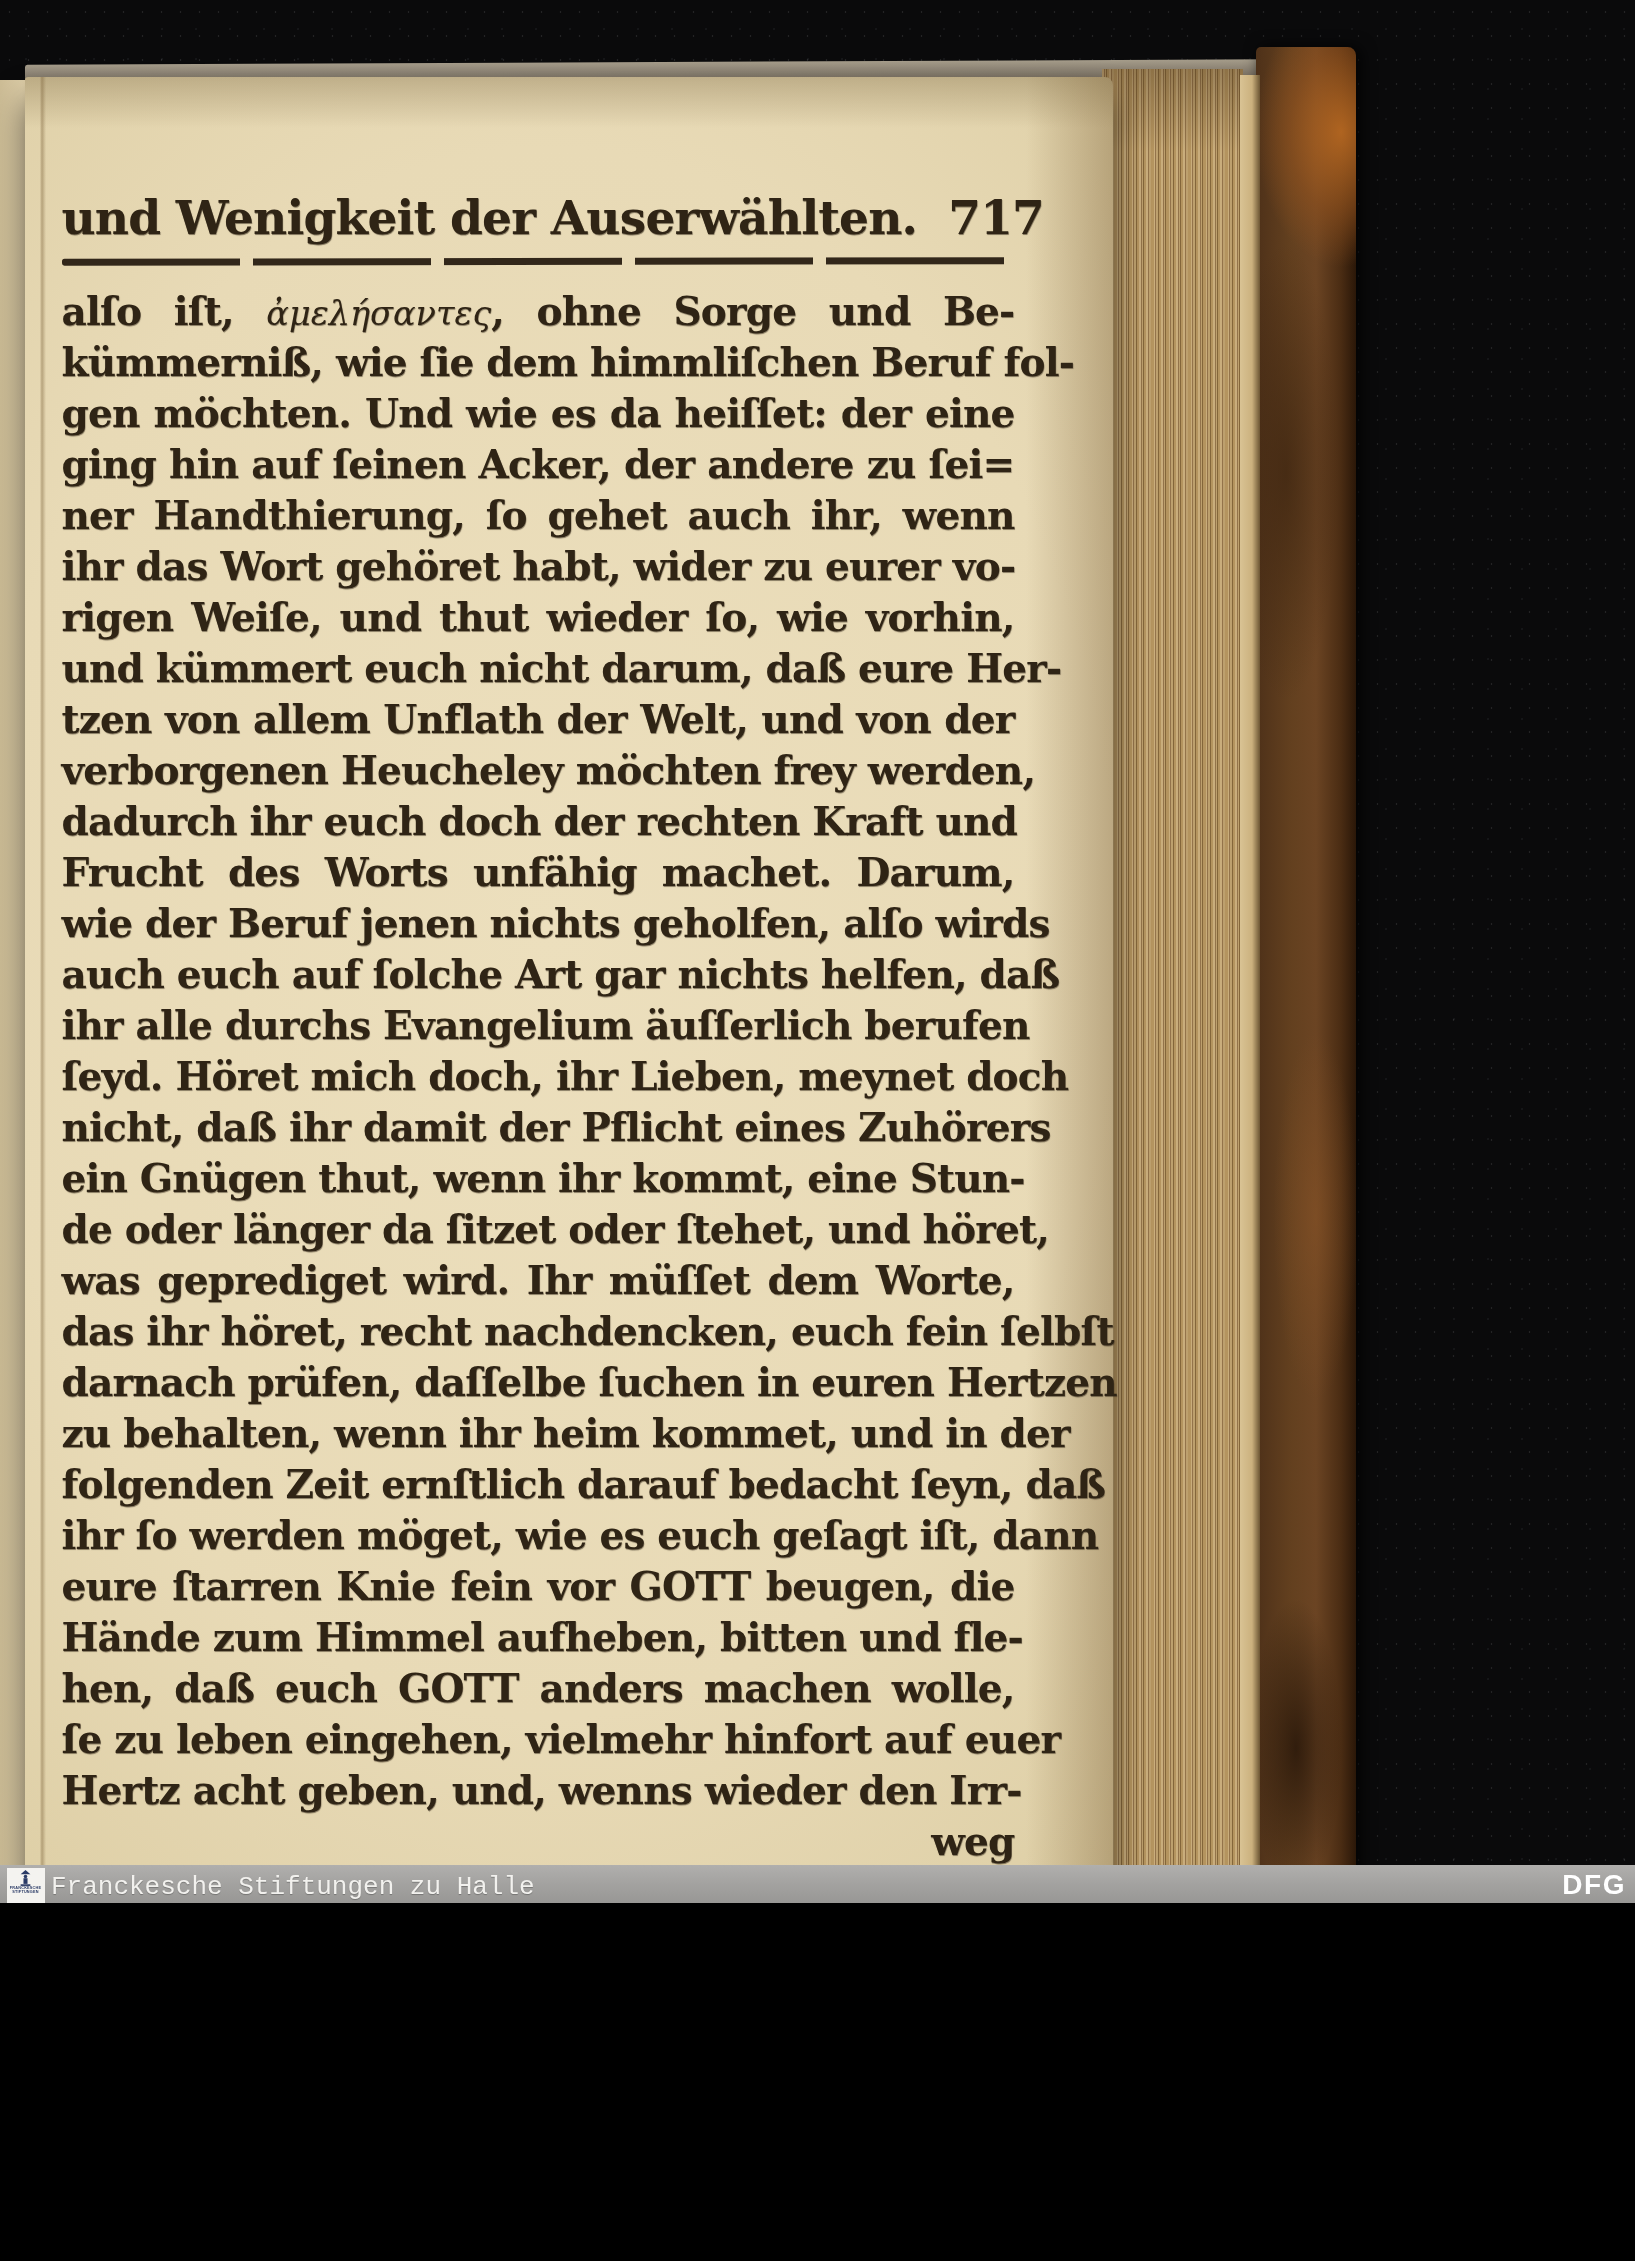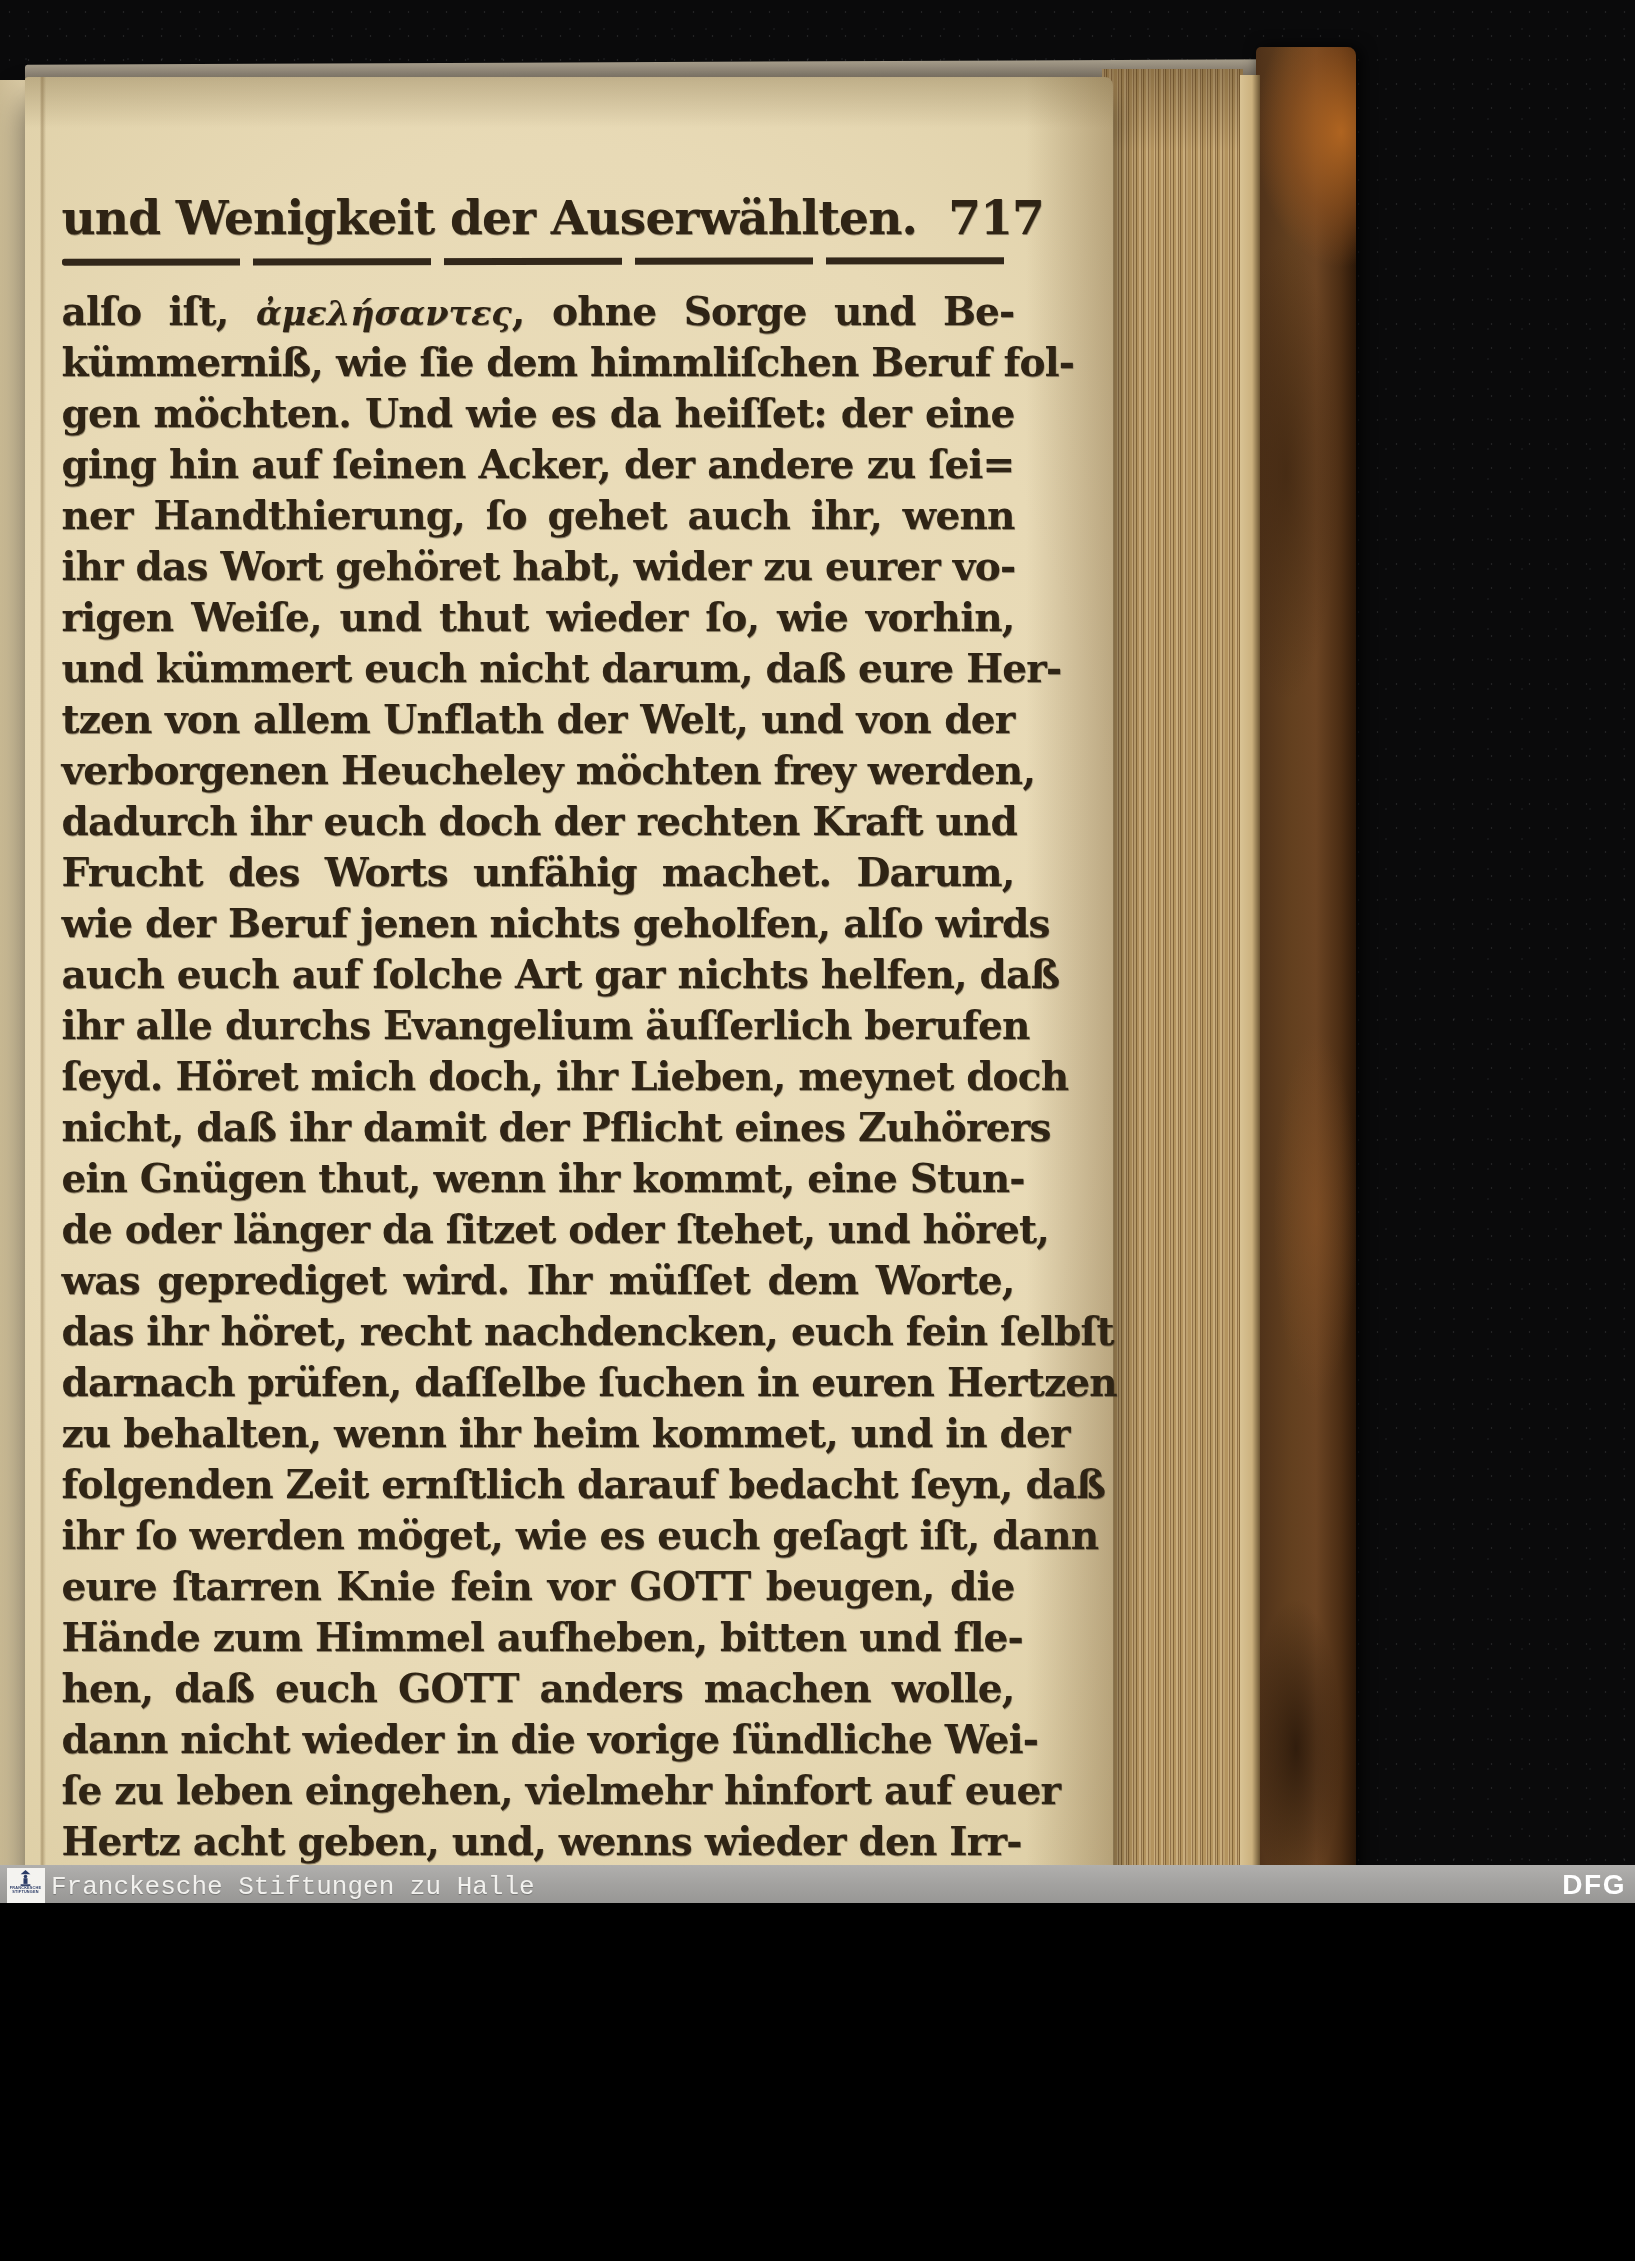--- a/index.html
+++ b/index.html
@@ -84,21 +84,21 @@
     transform: rotate(-0.1deg);
   }
   .body-block { position: absolute; left: 0; top: 209px; width: 100%; }
   .tl {
     height: 51px; line-height: 51px;
     font-size: 39px; font-weight: 700; letter-spacing: -0.8px;
     text-align: justify; text-align-last: justify;
     white-space: nowrap; overflow: visible;
     text-shadow: 0.5px 0.7px 0.7px rgba(47,36,21,0.5);
   }
-  .greek { font-style: italic; font-weight: 700; font-size: 0.86em; letter-spacing: 0; }
+  .greek { font-style: italic; font-weight: 400; font-size: 0.86em; letter-spacing: 0; }
   .catchword { text-align: center; text-align-last: right; }
 
   
   .footer-bar {
     position: absolute; left: 0; bottom: 0; width: 1636px; height: 38px;
     background: linear-gradient(180deg, #b0afad 0%, #a3a2a0 50%, #989795 100%);
   }
   .logo-box {
     position: absolute; left: 6.5px; bottom: 0; width: 38px; height: 35px;
     background: #f4f3f0; display: flex; flex-direction: column; align-items: center; justify-content: flex-start;
@@ -160,21 +160,20 @@
         <div class="tl">de oder länger da ſitzet oder ſtehet, und höret,</div>
         <div class="tl">was geprediget wird.  Ihr müſſet dem Worte,</div>
         <div class="tl">das ihr höret, recht nachdencken, euch fein ſelbſt</div>
         <div class="tl">darnach prüfen, daſſelbe ſuchen in euren Hertzen</div>
         <div class="tl">zu behalten, wenn ihr heim kommet, und in der</div>
         <div class="tl">folgenden Zeit ernſtlich darauf bedacht ſeyn, daß</div>
         <div class="tl">ihr ſo werden möget, wie es euch geſagt iſt, dann</div>
         <div class="tl">eure ſtarren Knie fein vor GOTT beugen, die</div>
         <div class="tl">Hände zum Himmel aufheben, bitten und fle-</div>
         <div class="tl">hen, daß euch GOTT anders machen wolle,</div>
-        <div class="tl">dann nicht wieder in die vorige ſündliche Wei-</div>
         <div class="tl">ſe zu leben eingehen, vielmehr hinfort auf euer</div>
         <div class="tl">Hertz acht geben, und, wenns wieder den Irr-</div>
         <div class="tl catchword">weg</div>
       </div>
 
     </div>
   </div>
 
   <div class="footer-bar">
     <div class="logo-box">

